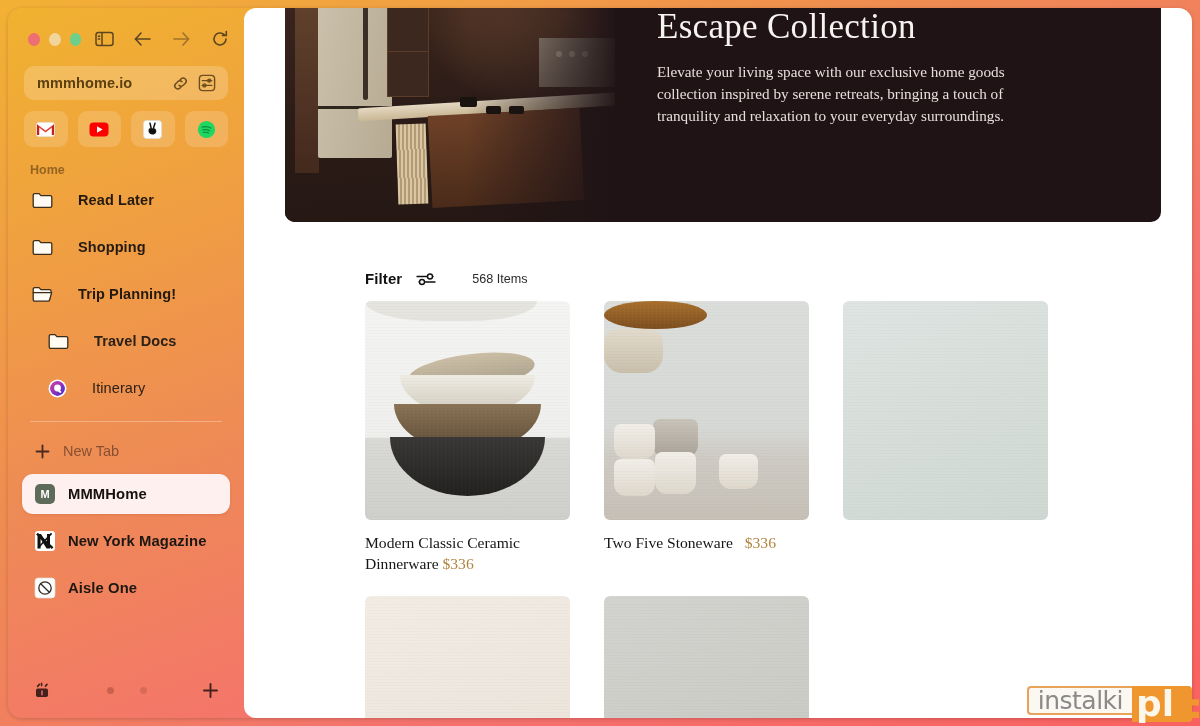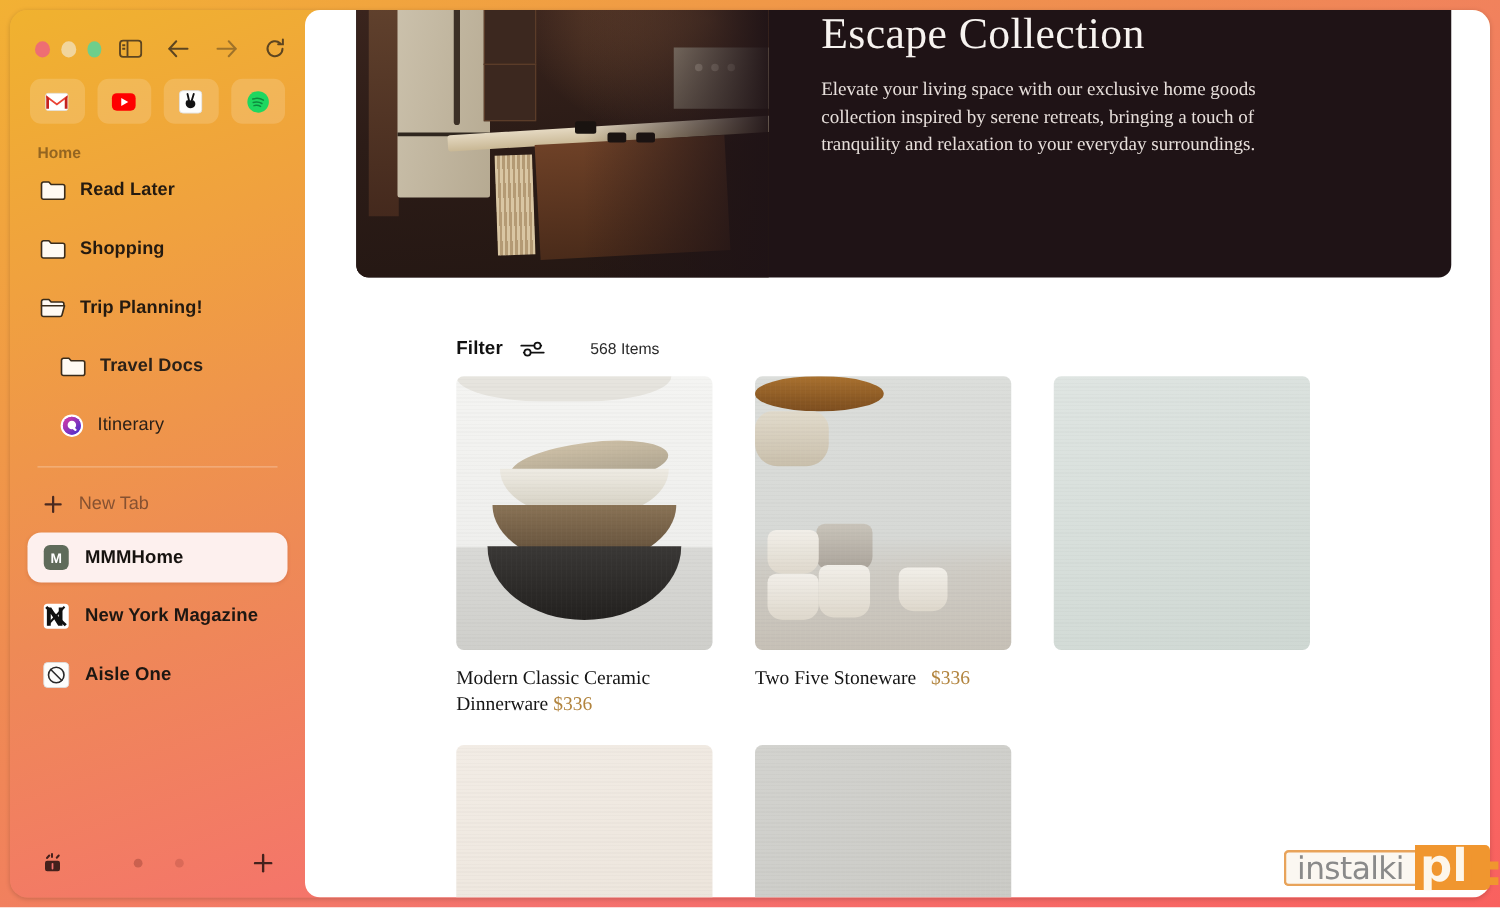--- a/index.html
+++ b/index.html
@@ -70,21 +70,21 @@
   }
   .sc .glyph { width: 20px; height: 20px; display:flex;align-items:center;justify-content:center; }
 
   .section-label {
     margin: 16px 0 4px 8px; font-size: 12.5px; font-weight: 700;
     color: rgba(90,60,20,.62);
   }
 
   .nav { margin-top: 2px; }
   .nav-item {
-    display: flex; align-items: center; gap: 11px;
+    display: flex; align-items: center; gap: 25px;
     height: 38px; padding: 0 10px; border-radius: 9px;
     margin-bottom: 9px;
   }
   .nav-item.sub { padding-left: 26px; margin-bottom: 9px; }
   .nav-item .label { font-size: 14.5px; font-weight: 700; color: #241a10; letter-spacing:.1px; }
   .nav-item.sub .label { font-weight: 500; color: #2b2118; }
   .ficon { width: 21px; height: 18px; flex: none; }
 
   .divider { height: 1px; background: rgba(255,255,255,.30); margin: 14px 8px 0 8px; }
 
@@ -246,22 +246,22 @@
   .t5 { background: linear-gradient(160deg,#f2ece5,#eae2d8); }
   .t6 { background: linear-gradient(160deg,#d3d3cf,#c7c7c2); }
   .noise { position:absolute; inset:0; opacity:.45;
     background-image:
       repeating-linear-gradient(0deg, rgba(0,0,0,.035) 0 1px, transparent 1px 3px),
       repeating-linear-gradient(90deg, rgba(255,255,255,.05) 0 1px, transparent 1px 4px);
   }
 
   
   #watermark {
-    position: absolute; right: 8px; bottom: 12px;
-    display: flex; align-items: center; height: 40px;
+    position: absolute; right: 8px; bottom: 0;
+    display: flex; align-items: flex-start; height: 40px;
     z-index: 40;
   }
   .wm-left {
     background: #fbf7f1; border: 2px solid #e8a35a; border-right: none;
     border-radius: 4px 0 0 4px;
     display: flex; align-items: center; padding: 0 9px;
     font-family: "DejaVu Sans", sans-serif; font-size: 25px; color: #8a8a8a;
     letter-spacing: -.5px; line-height: 1;
   }
   .wm-right {
@@ -312,20 +312,38 @@
           </svg>
         </span>
         <span class="tb-icon" style="margin-left:10px;">
           <svg width="18" height="18" viewBox="0 0 18 18" fill="none" stroke="currentColor" stroke-width="1.6" stroke-linecap="round">
             <path d="M15 9a6 6 0 1 1-1.9-4.4"></path>
               <polyline points="15.3,1.6 15.3,5.4 11.5,5.4"></polyline>
           </svg>
         </span>
       </div>
 
+      <div class="addr">
+        <span class="url">mmmhome.io</span>
+        <span class="ic">
+          <svg width="17" height="17" viewBox="0 0 17 17" fill="none" stroke="currentColor" stroke-width="1.5" stroke-linecap="round">
+            <path d="M7 10.2a3 3 0 0 0 4.3.1l2-2a3 3 0 0 0-4.3-4.3l-.9.9"></path>
+            <path d="M10 6.8a3 3 0 0 0-4.3-.1l-2 2a3 3 0 0 0 4.3 4.3l.9-.9"></path>
+          </svg>
+        </span>
+        <span class="ic">
+          <svg width="18" height="18" viewBox="0 0 18 18" fill="none" stroke="currentColor" stroke-width="1.4" stroke-linecap="round">
+            <rect x="1.4" y="1.4" width="15.2" height="15.2" rx="3.4"></rect>
+            <line x1="4.2" y1="6.6" x2="13.8" y2="6.6"></line>
+              <circle cx="11.2" cy="6.6" r="1.5" fill="none"></circle>
+            <line x1="4.2" y1="11.4" x2="13.8" y2="11.4"></line>
+              <circle cx="6.4" cy="11.4" r="1.5" fill="none"></circle>
+          </svg>
+        </span>
+      </div>
 
       <div class="shortcuts">
         <div class="sc">
           <span class="glyph">
             <svg width="19" height="15" viewBox="0 0 19 15">
               <rect x=".6" y=".6" width="17.8" height="13.8" rx="2" fill="#fff" stroke="#e6e1d6" stroke-width=".8"></rect>
               <path d="M1 2.2 L9.5 8.6 L18 2.2 L18 4 L9.5 10.4 L1 4 Z" fill="#ea4335"></path>
               <path d="M1 2.2 L1 13 L3.2 13 L3.2 5 Z" fill="#c5221f"></path>
               <path d="M18 2.2 L18 13 L15.8 13 L15.8 5 Z" fill="#c5221f"></path>
             </svg>

